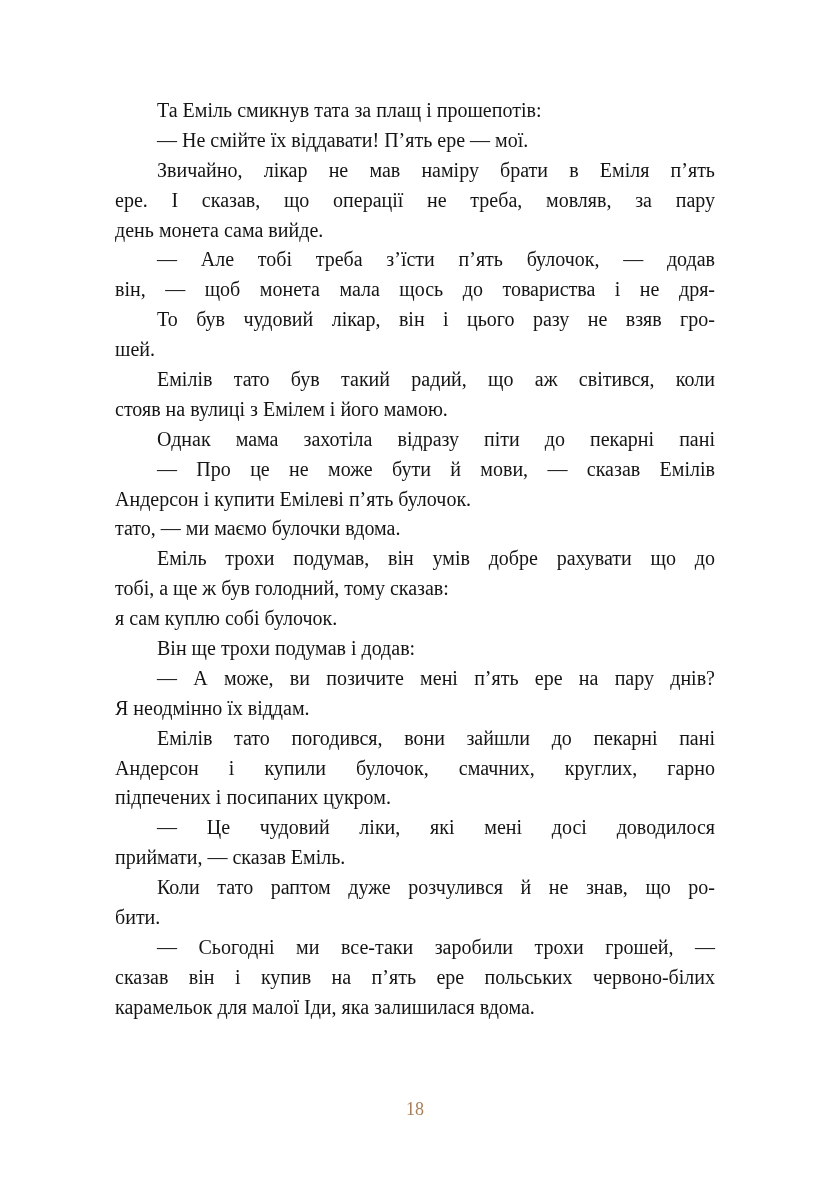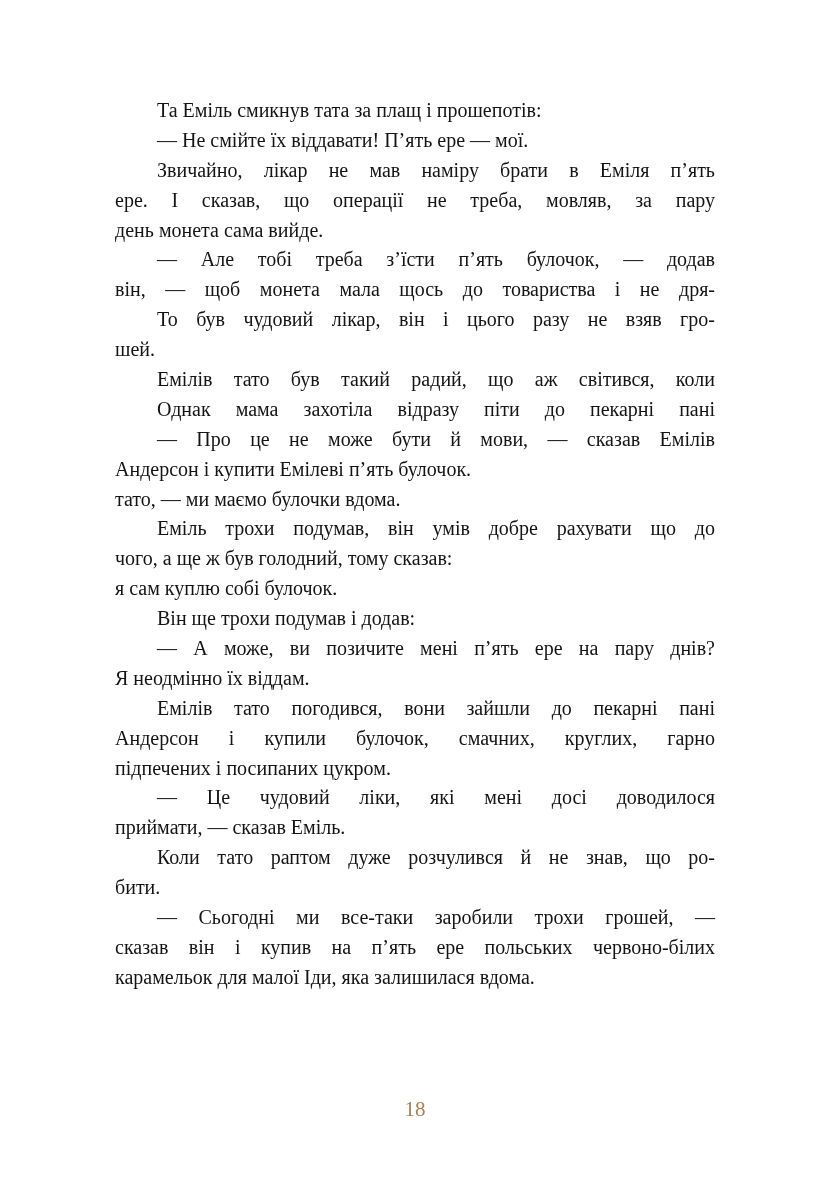--- a/index.html
+++ b/index.html
@@ -36,45 +36,46 @@
   }
   .line.indent {
     padding-left: 42px;
   }
   #folio {
     position: absolute;
     left: 115px;
     top: 1094px;
     width: 600px;
     text-align: center;
-    font-size: 21px;
+    font-size: 18px;
     line-height: 30px;
   }
 </style>
 </head>
 <body>
 
 <div id="page" style="background: rgb(255, 255, 255);">
   <div id="text-block" style="color: rgb(20, 20, 20);">
       <div class="line indent last">Та Еміль смикнув тата за плащ і прошепотів:</div>
       <div class="line indent last">— Не смійте їх віддавати! П’ять ере — мої.</div>
       <div class="line indent">Звичайно, лікар не мав наміру брати в Еміля п’ять</div>
       <div class="line">ере. І сказав, що операції не треба, мовляв, за пару</div>
       <div class="line last">день монета сама вийде.</div>
       <div class="line indent">— Але тобі треба з’їсти п’ять булочок, — додав</div>
       <div class="line">він, — щоб монета мала щось до товариства і не дря-</div>
       <div class="line indent">То був чудовий лікар, він і цього разу не взяв гро-</div>
       <div class="line last">шей.</div>
       <div class="line indent">Емілів тато був такий радий, що аж світився, коли</div>
+      <div class="line last">стояв на вулиці з Емілем і його мамою.</div>
       <div class="line indent">Однак мама захотіла відразу піти до пекарні пані</div>
       <div class="line indent">— Про це не може бути й мови, — сказав Емілів</div>
       <div class="line last">Андерсон і купити Емілеві п’ять булочок.</div>
       <div class="line last">тато, — ми маємо булочки вдома.</div>
       <div class="line indent">Еміль трохи подумав, він умів добре рахувати що до</div>
-      <div class="line last">чого, а ще ж був голодний, тому сказав:</div>
+      <div class="line last">тобі, а ще ж був голодний, тому сказав:</div>
       <div class="line last">я сам куплю собі булочок.</div>
       <div class="line indent last">Він ще трохи подумав і додав:</div>
       <div class="line indent">— А може, ви позичите мені п’ять ере на пару днів?</div>
       <div class="line last">Я неодмінно їх віддам.</div>
       <div class="line indent">Емілів тато погодився, вони зайшли до пекарні пані</div>
       <div class="line">Андерсон і купили булочок, смачних, круглих, гарно</div>
       <div class="line last">підпечених і посипаних цукром.</div>
       <div class="line indent">— Це чудовий ліки, які мені досі доводилося</div>
       <div class="line last">приймати, — сказав Еміль.</div>
       <div class="line indent">Коли тато раптом дуже розчулився й не знав, що ро-</div>

